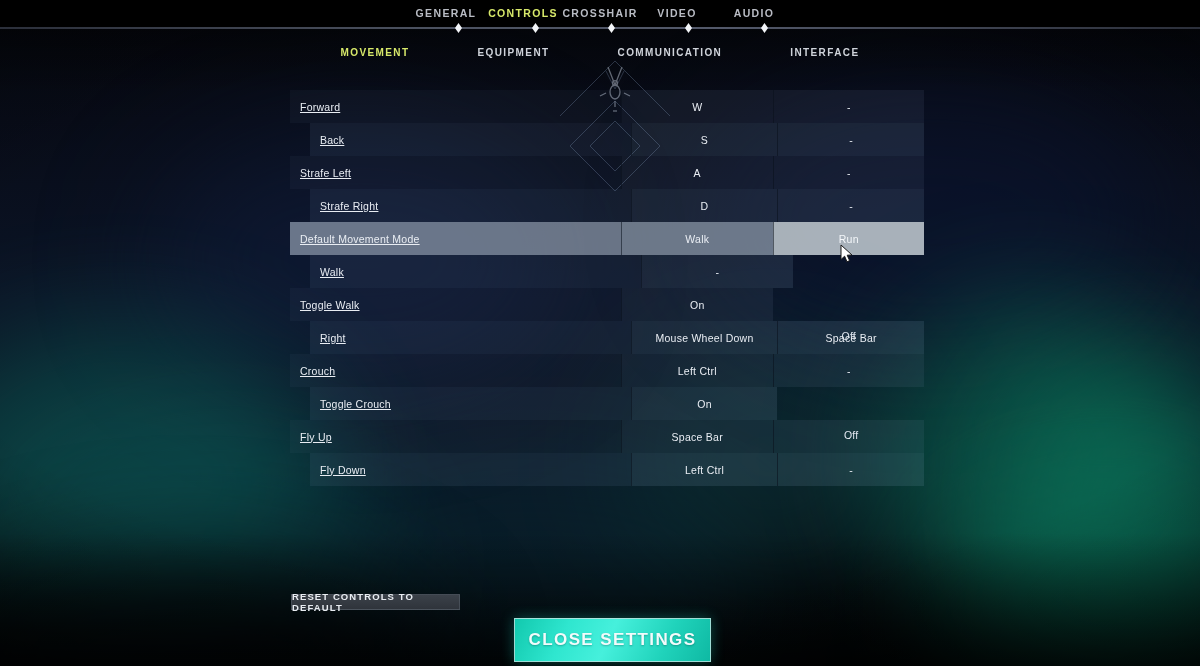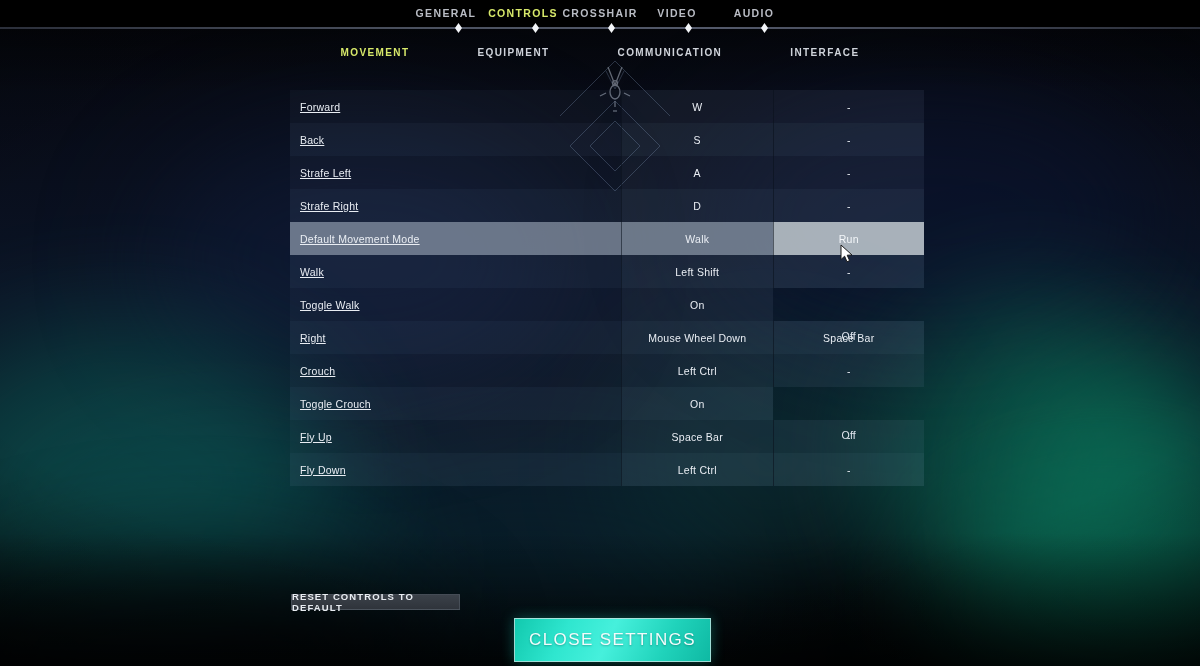--- a/index.html
+++ b/index.html
@@ -98,21 +98,21 @@
     z-index: 4; opacity: .5;
   }
 
   
   .bindtable {
     position: absolute; left: 290px; top: 90px; width: 634px;
     z-index: 10;
   }
   .row { position: relative; display: flex; height: 33px; align-items: stretch; }
   .row.odd  .c-name { background: rgba(123,150,185,.055); }
-  .row.even .c-name { background: rgba(120,150,190,.105); }
+  .row.even .c-name { background: rgba(120,150,190,.105); margin-left: 20px; }
   .row.odd  .c-val  { background: rgba(150,178,208,.085); }
   .row.even .c-val  { background: rgba(150,178,208,.135); }
 
   .c-name {
     width: 331px; display: flex; align-items: center;
     padding-left: 10px;
     font-size: 10.5px; color: #e9edf3; letter-spacing: .25px; text-decoration: underline;
   }
   .c-val {
     width: 151.5px; display: flex; align-items: center; justify-content: center;
@@ -136,21 +136,21 @@
     background: linear-gradient(180deg, #3b4149 0%, #2f343b 100%);
     border: 1px solid rgba(110,120,132,.35);
     color: #e8ecf1; font-size: 9.5px; font-weight: bold; letter-spacing: 1.1px;
     display: flex; align-items: center; justify-content: center;
     text-transform: uppercase; cursor: pointer; z-index: 30;
   }
   .btn-close {
     position: absolute; left: 514px; top: 618px; width: 197px; height: 44px;
     background: linear-gradient(115deg, #12c9ae 0%, #2fe6cf 26%, #46f0dc 48%, #20d3bb 76%, #0fb9a3 100%);
     border: 1px solid rgba(205,225,225,.75);
-    color: #f2fbfb; font-size: 17px; font-weight: normal; letter-spacing: 1.4px;
+    color: #f2fbfb; font-size: 17px; font-weight: bold; letter-spacing: 1.4px;
     display: flex; align-items: center; justify-content: center;
     text-transform: uppercase; cursor: pointer; z-index: 30;
     box-shadow: 0 0 14px rgba(30,220,195,.32);
     text-shadow: 0 1px 2px rgba(0,60,55,.35);
   }
 </style>
 </head>
 <body>
 
 <div id="app">
@@ -229,21 +229,20 @@
         <div class="c-val">D</div>
         <div class="c-val">-</div>
       </div>
       <div class="row odd sel">
         <div class="c-name">Default Movement Mode</div>
         <div class="c-val">Walk</div>
         <div class="c-val hot">Run</div>
       </div>
       <div class="row even">
         <div class="c-name">Walk</div>
-        <div class="c-val">Left Shift</div>
         <div class="c-val">-</div>
       </div>
       <div class="row odd">
         <div class="c-name">Toggle Walk</div>
         <div class="c-val">On</div>
         <div class="c-val on">Off</div>
       </div>
       <div class="row even">
         <div class="c-name">Right</div>
         <div class="c-val">Mouse Wheel Down</div>

